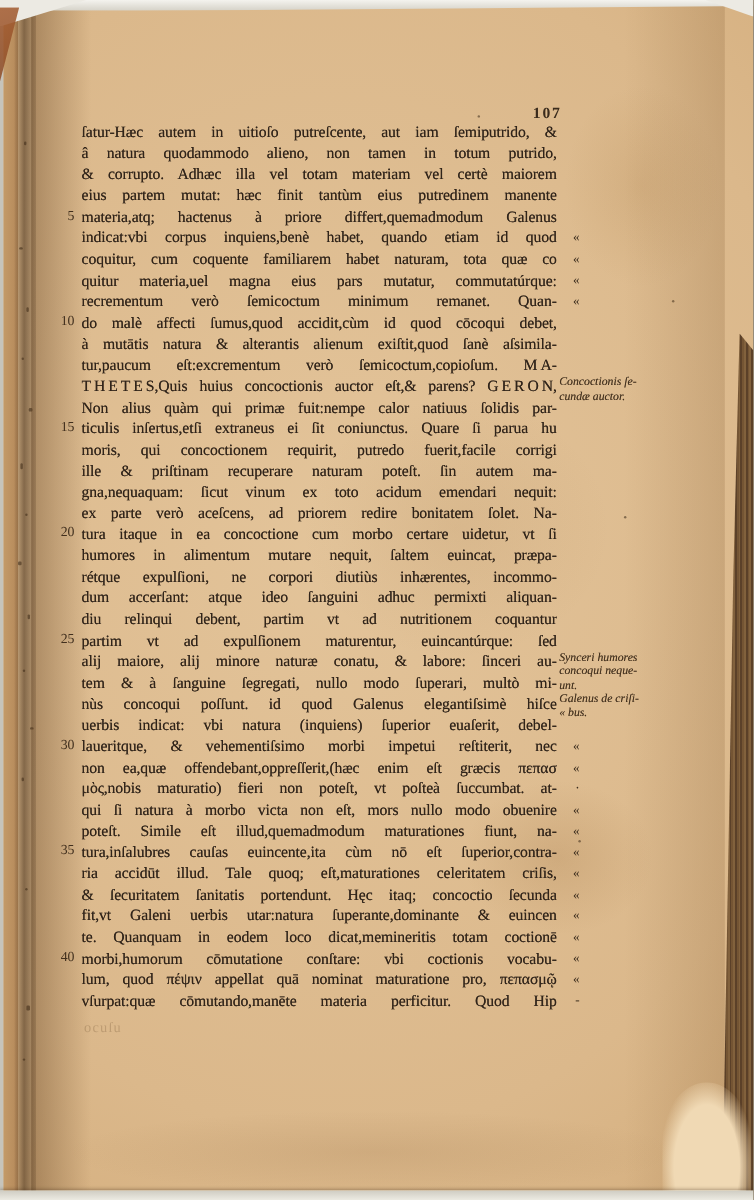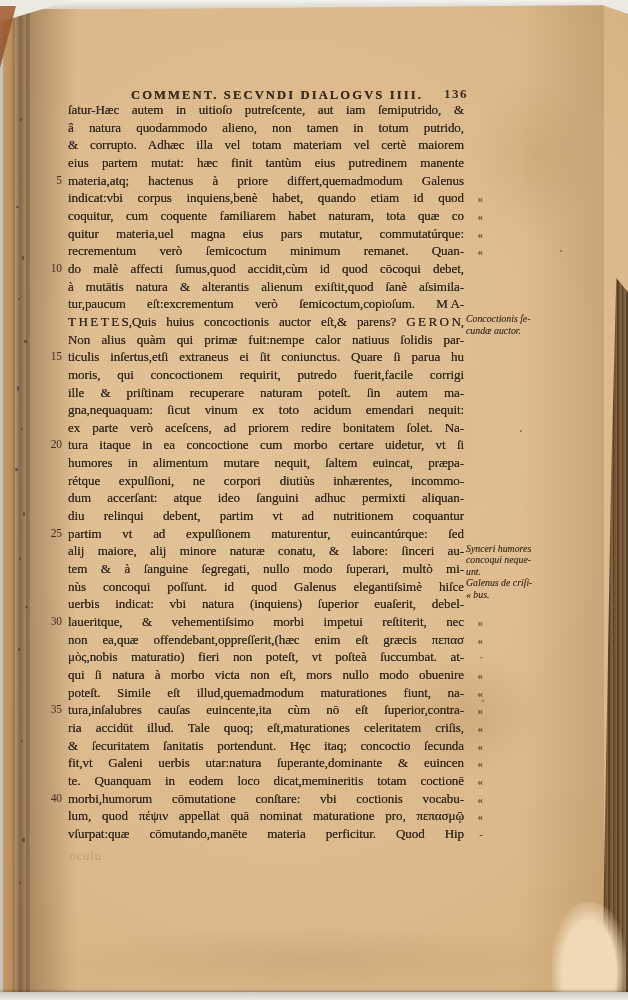--- a/index.html
+++ b/index.html
@@ -71,24 +71,21 @@
 </head>
 <body>
 
 <div class="scan">
   <div class="page">
     <div class="stain s1"></div>
     <div class="stain s2"></div>
     <div class="stain s3"></div>
     <div class="stain s4"></div>
 
-    <div class="header-row">
-      <span class="running-title">COMMENT. SECVNDI DIALOGVS IIII.</span>
-    </div>
-    <span class="folio">136</span>
+    <span class="folio">107</span>
 
     <div class="textblock" id="textblock">
         <div class="line">
           <span class="ltext">ſatur-Hæc autem in uitioſo putreſcente, aut iam ſemiputrido, &amp;</span>
         </div>
         <div class="line">
           <span class="ltext">â natura quodammodo alieno, non tamen in totum putrido,</span>
         </div>
         <div class="line">
           <span class="ltext">&amp; corrupto. Adhæc illa vel totam materiam vel certè maiorem</span>

